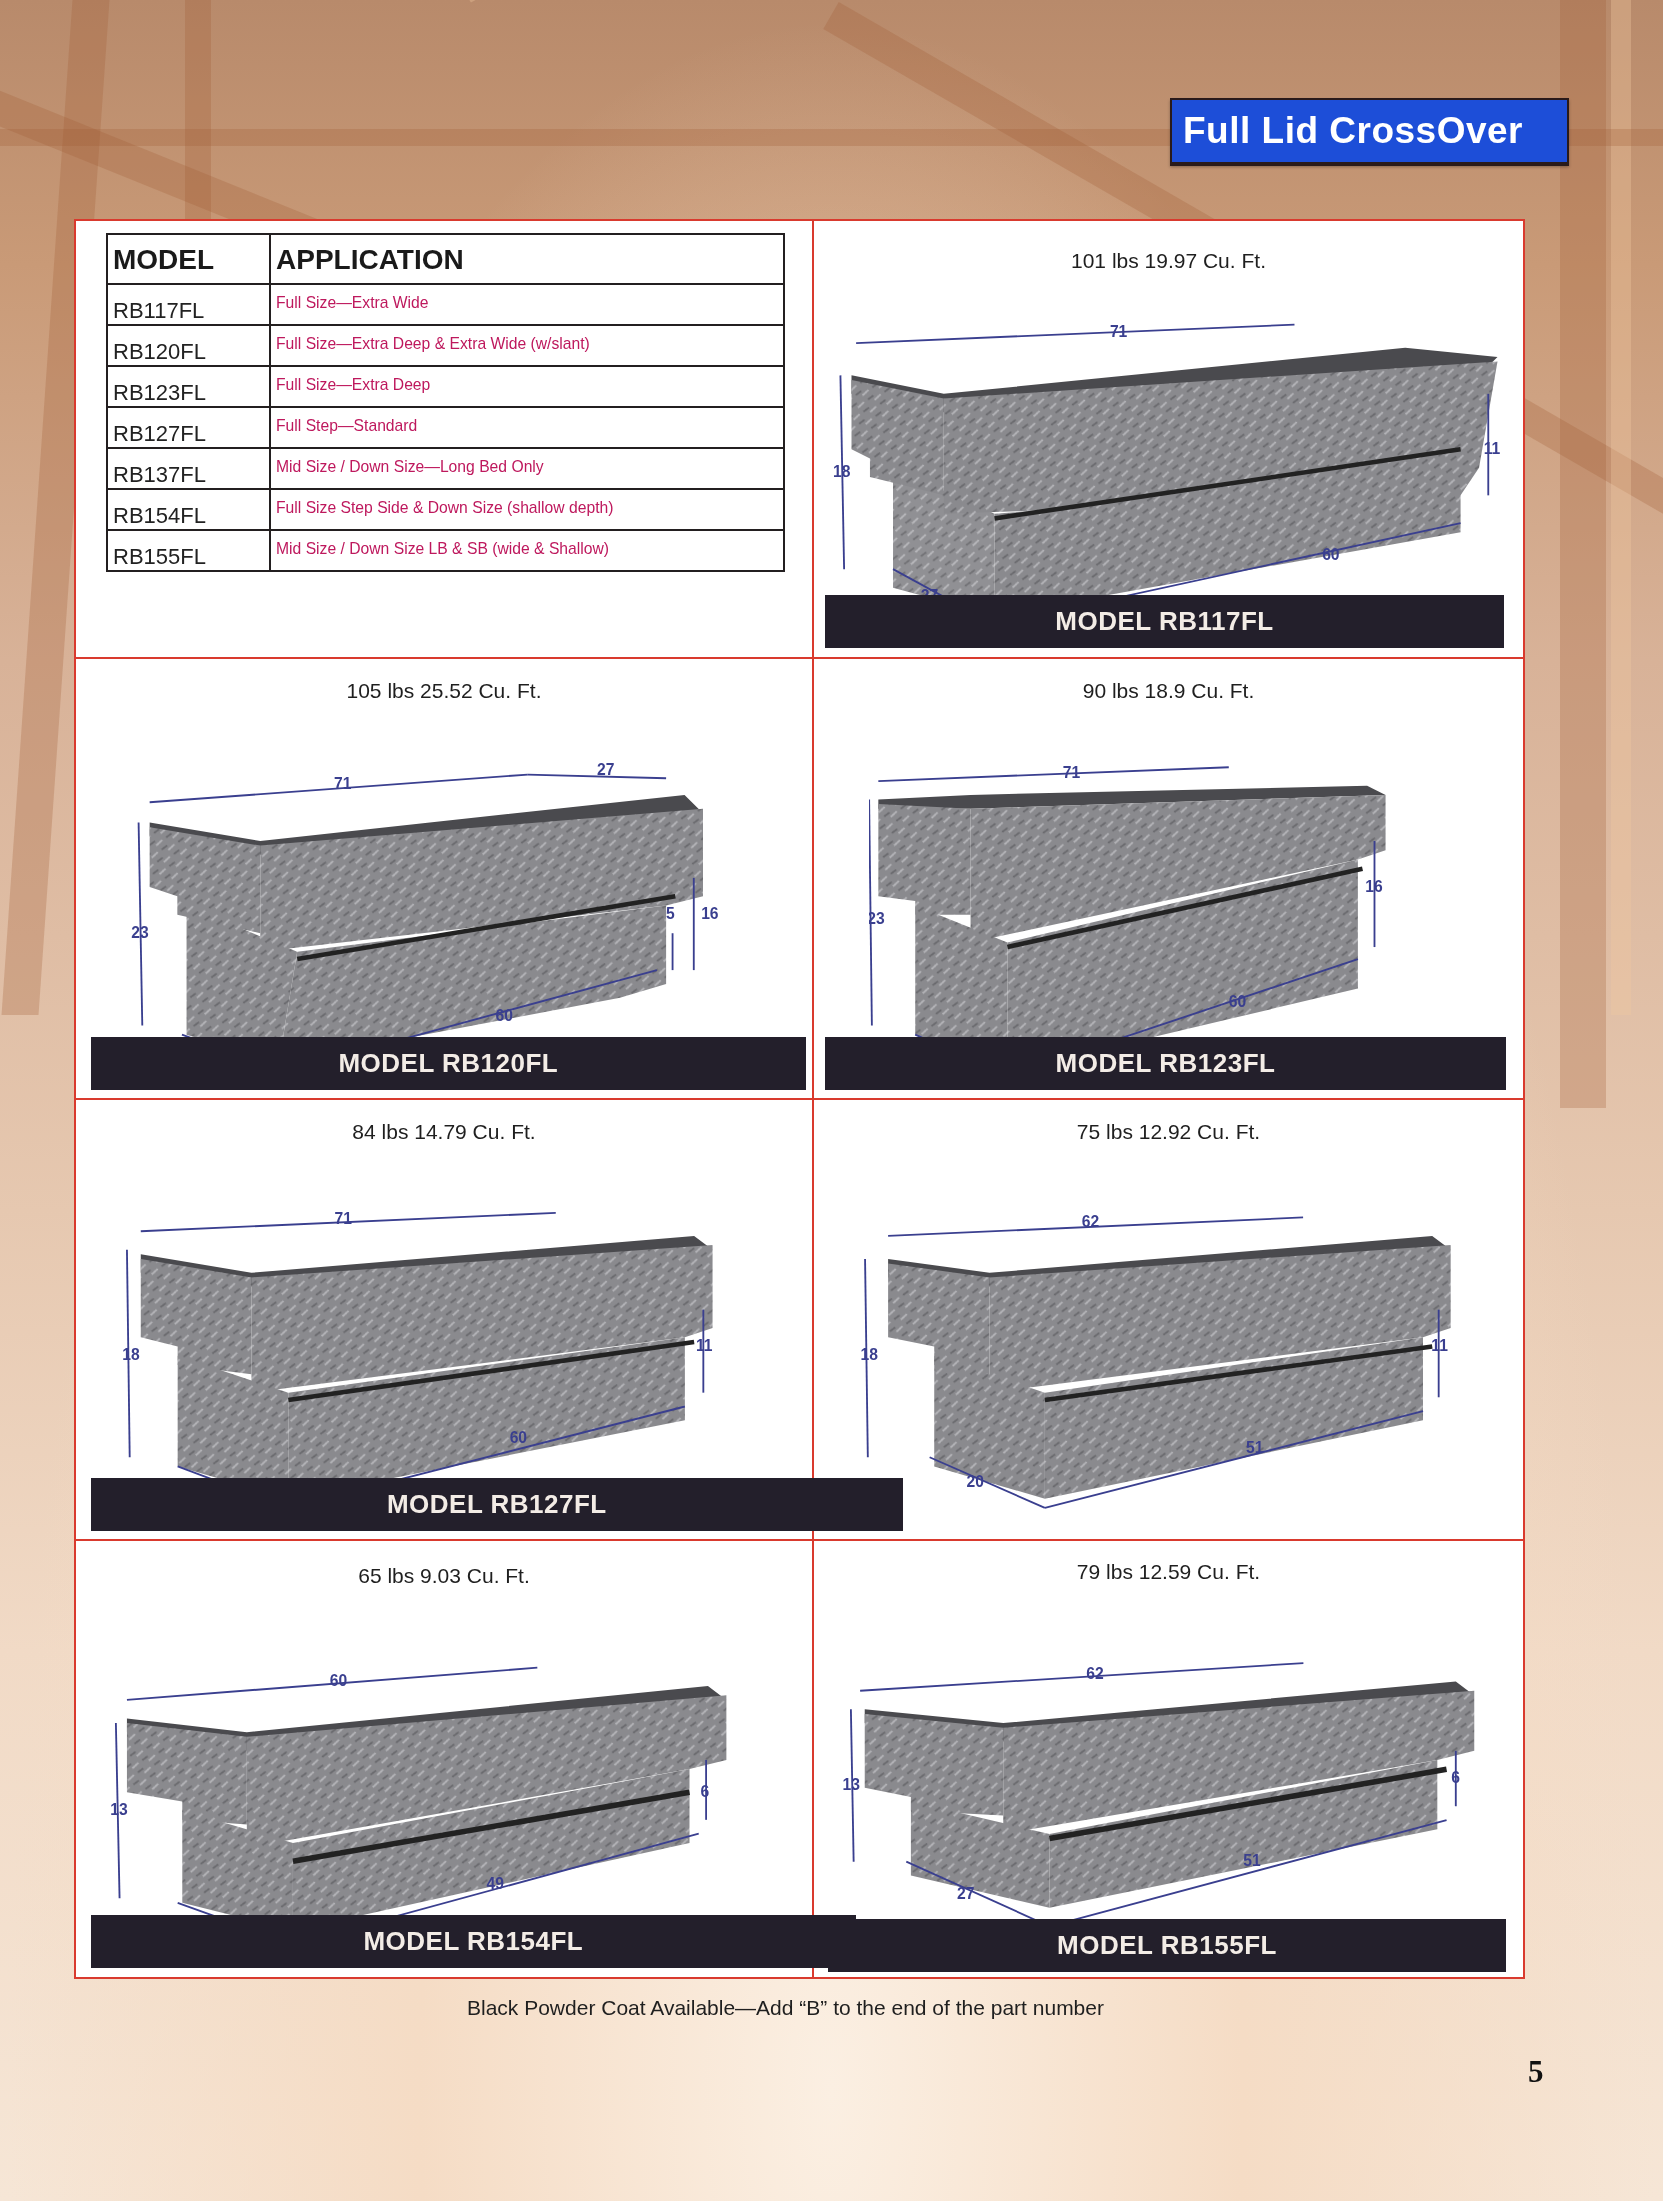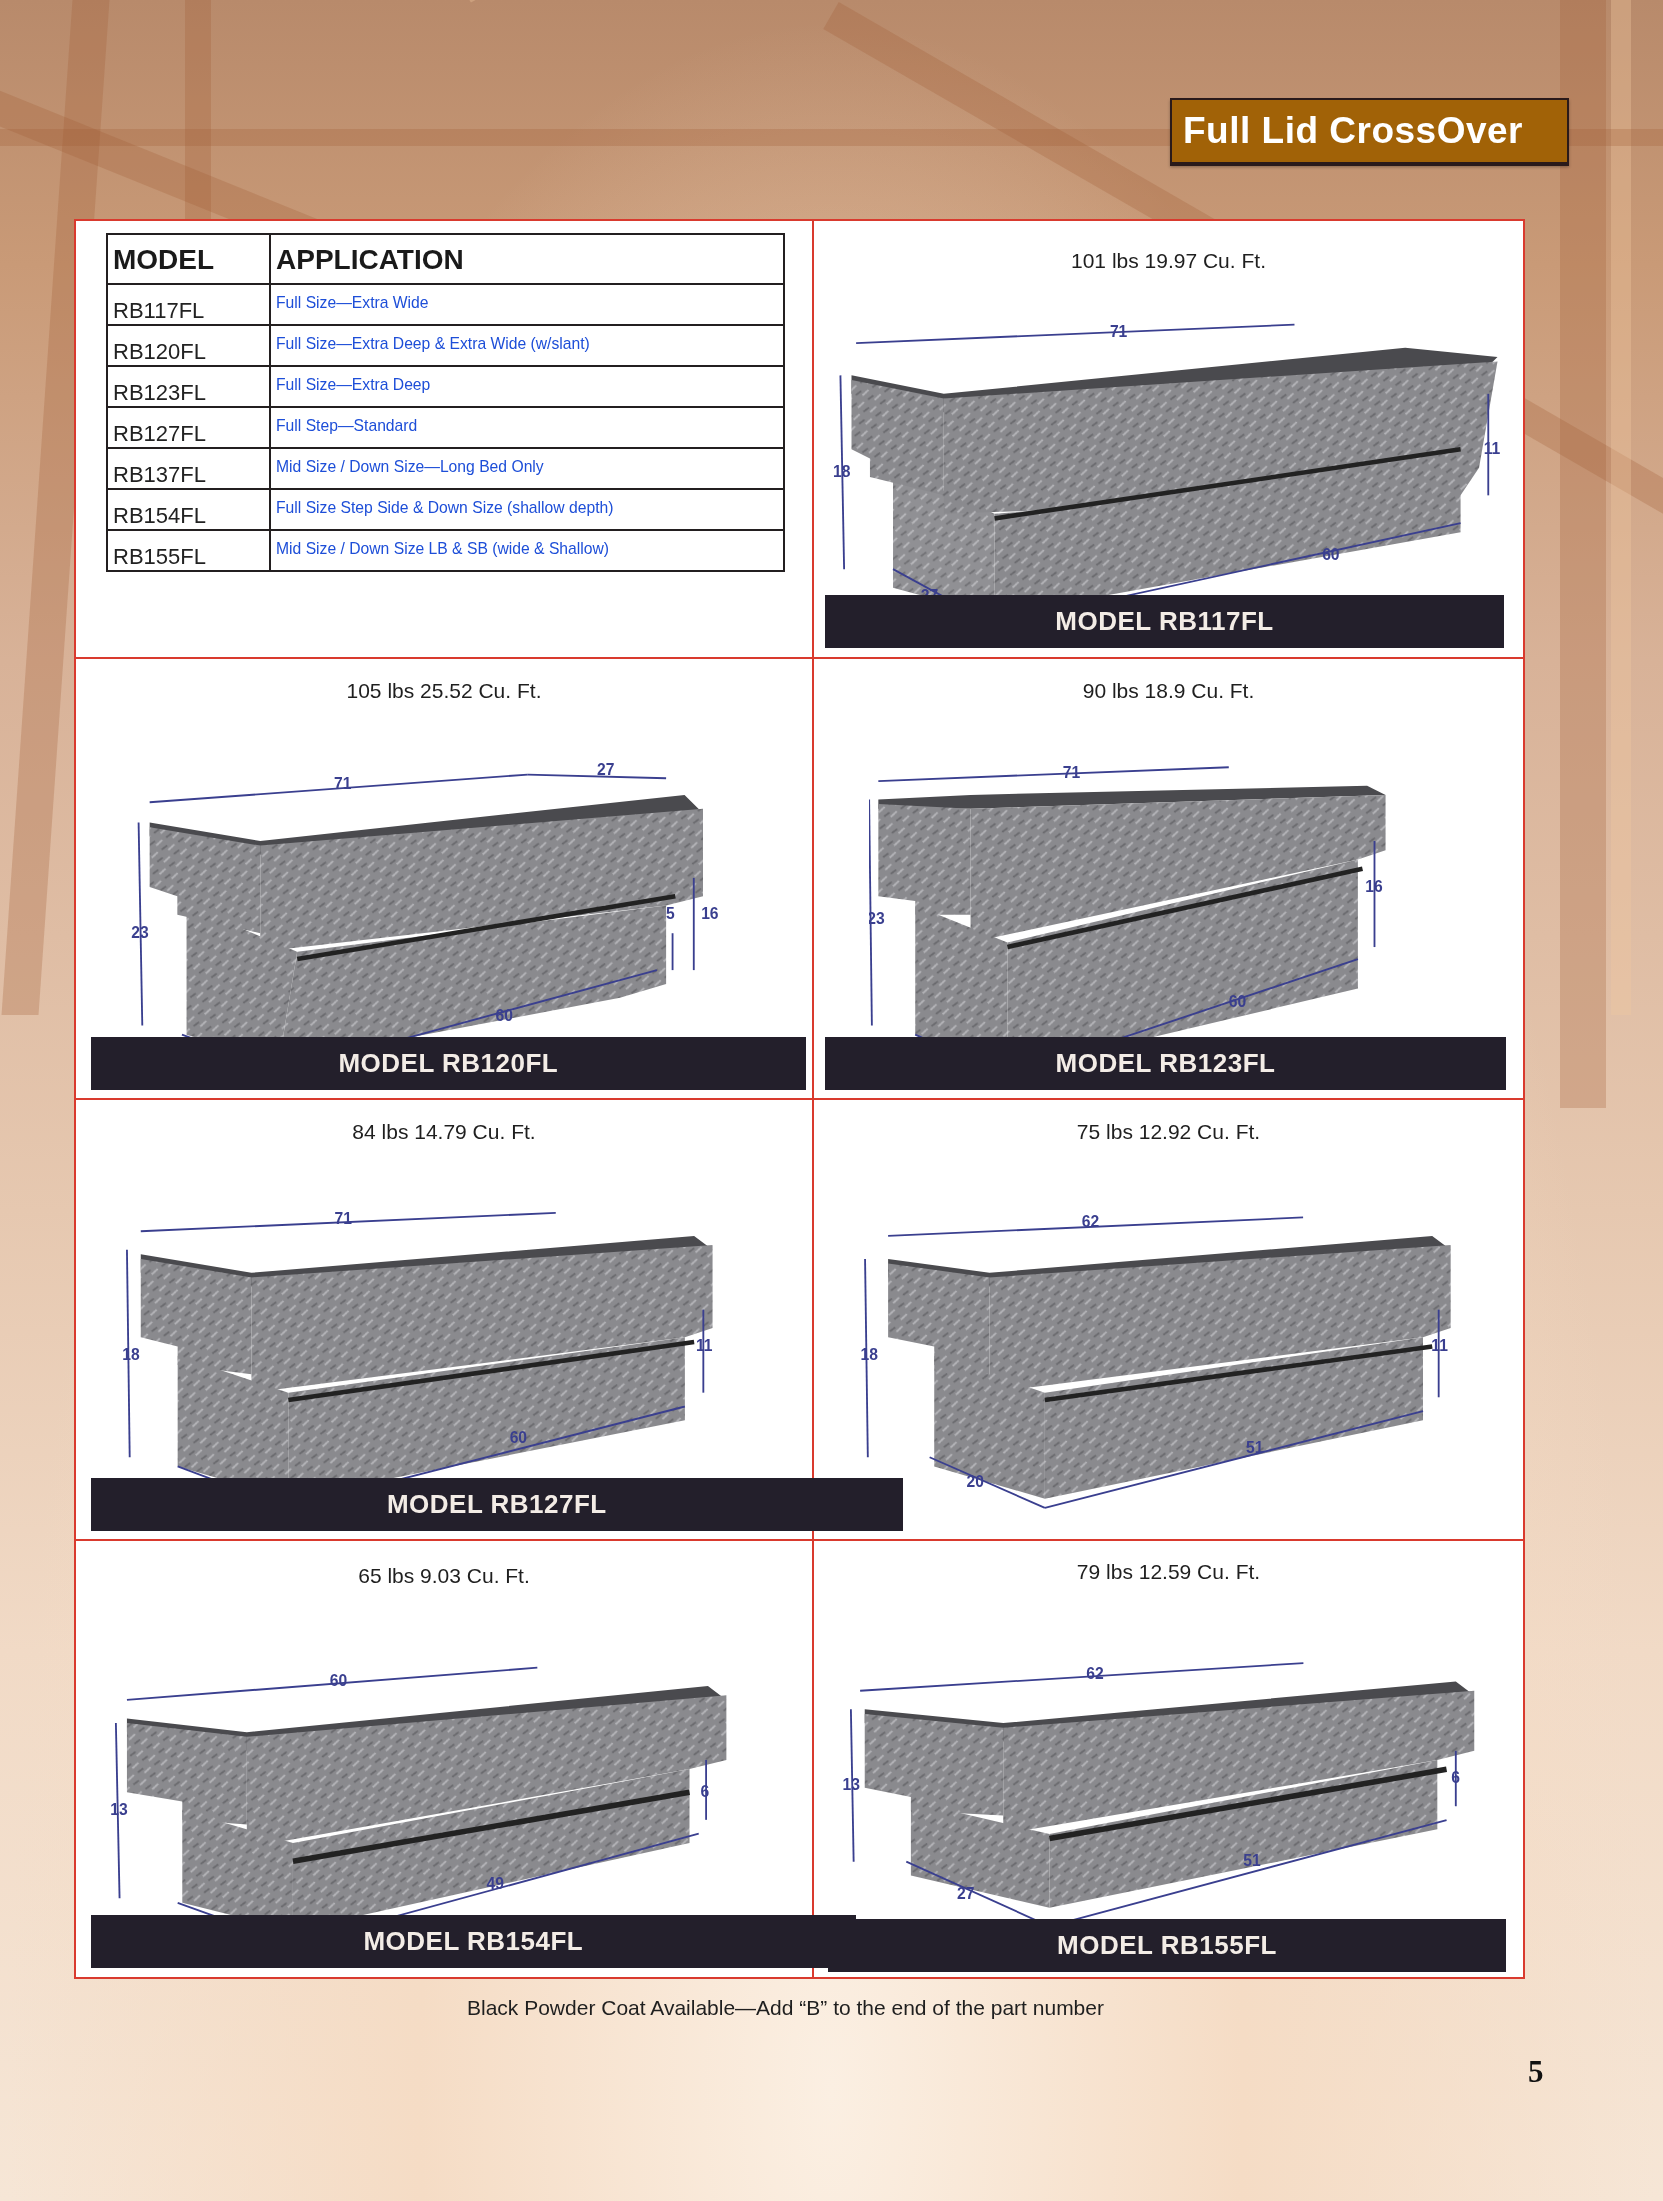--- a/index.html
+++ b/index.html
@@ -11,21 +11,21 @@
       radial-gradient(ellipse at 50% 95%, #fbefe2 0%, #f5dcc5 35%, rgba(240,210,185,0) 70%),
       linear-gradient(180deg, #b88a6b 0%, #c99a77 12%, #d8b298 30%, #e6c8b0 55%, #f1dac6 75%, #f6e6d6 100%);
   }
   
   .beams { position: absolute; inset: 0; overflow: hidden; pointer-events: none; }
   .beam { position: absolute; background: rgba(160,95,55,0.28); }
   .beam.light { background: rgba(240,200,160,0.35); }
 
   .title-badge {
     position: absolute; left: 1170px; top: 98px; width: 399px; height: 68px;
-    background: #a16207; border: 2.8px solid #2a1a1a; border-bottom-width: 4.6px;
+    background: #1d4ed8; border: 2.8px solid #2a1a1a; border-bottom-width: 4.6px;
     color: #fff; font-weight: bold; font-size: 37px; line-height: 61px;
     padding-left: 11px; letter-spacing: 0.5px;
     box-shadow: 0 1.8px 2.8px rgba(0,0,0,0.3);
   }
 
   .grid {
     position: absolute; left: 74px; top: 219px; width: 1451px; height: 1760px;
     background: #ffffff; border: 2.8px solid #d93a2e;
     display: grid;
     grid-template-columns: 738px 1fr;
@@ -37,21 +37,21 @@
 
   
   .apptable {
     position: absolute; left: 29.5px; top: 12px; width: 679px;
     border-collapse: collapse; border: 2.8px solid #231f20;
   }
   .apptable th, .apptable td { border: 2.8px solid #231f20; text-align: left; vertical-align: top; }
   .apptable th { font-size: 28px; font-weight: bold; height: 50px; padding: 9.2px 5.5px 0 5.5px; color: #1a1a1a; }
   .apptable td { height: 37px; }
   .apptable td.model { width: 163px; font-size: 22px; padding: 13px 5.5px 0 5.5px; color: #222; }
-  .apptable td.app { font-size: 15.7px; padding: 9.2px 5.5px 0 5.5px; color: #1d4ed8; }
+  .apptable td.app { font-size: 15.7px; padding: 9.2px 5.5px 0 5.5px; color: #be185d; }
 
   .spec { position: absolute; left: 0; right: 0; text-align: center; font-size: 21px; color: #1f1f1f; }
   .model-bar {
     position: absolute; height: 53px; background: #231f2b;
     color: #f3ece6; font-weight: bold; font-size: 26px; text-align: center; line-height: 53px; letter-spacing: 0.5px;
   }
 
   .drawing { position: absolute; margin-top: 44px; }
   .drawing svg { width: 100%; height: 100%; display: block; }
   .dim { font-family: "Liberation Sans", sans-serif; font-size: 17px; fill: #3a3f8f; font-weight: bold; }

